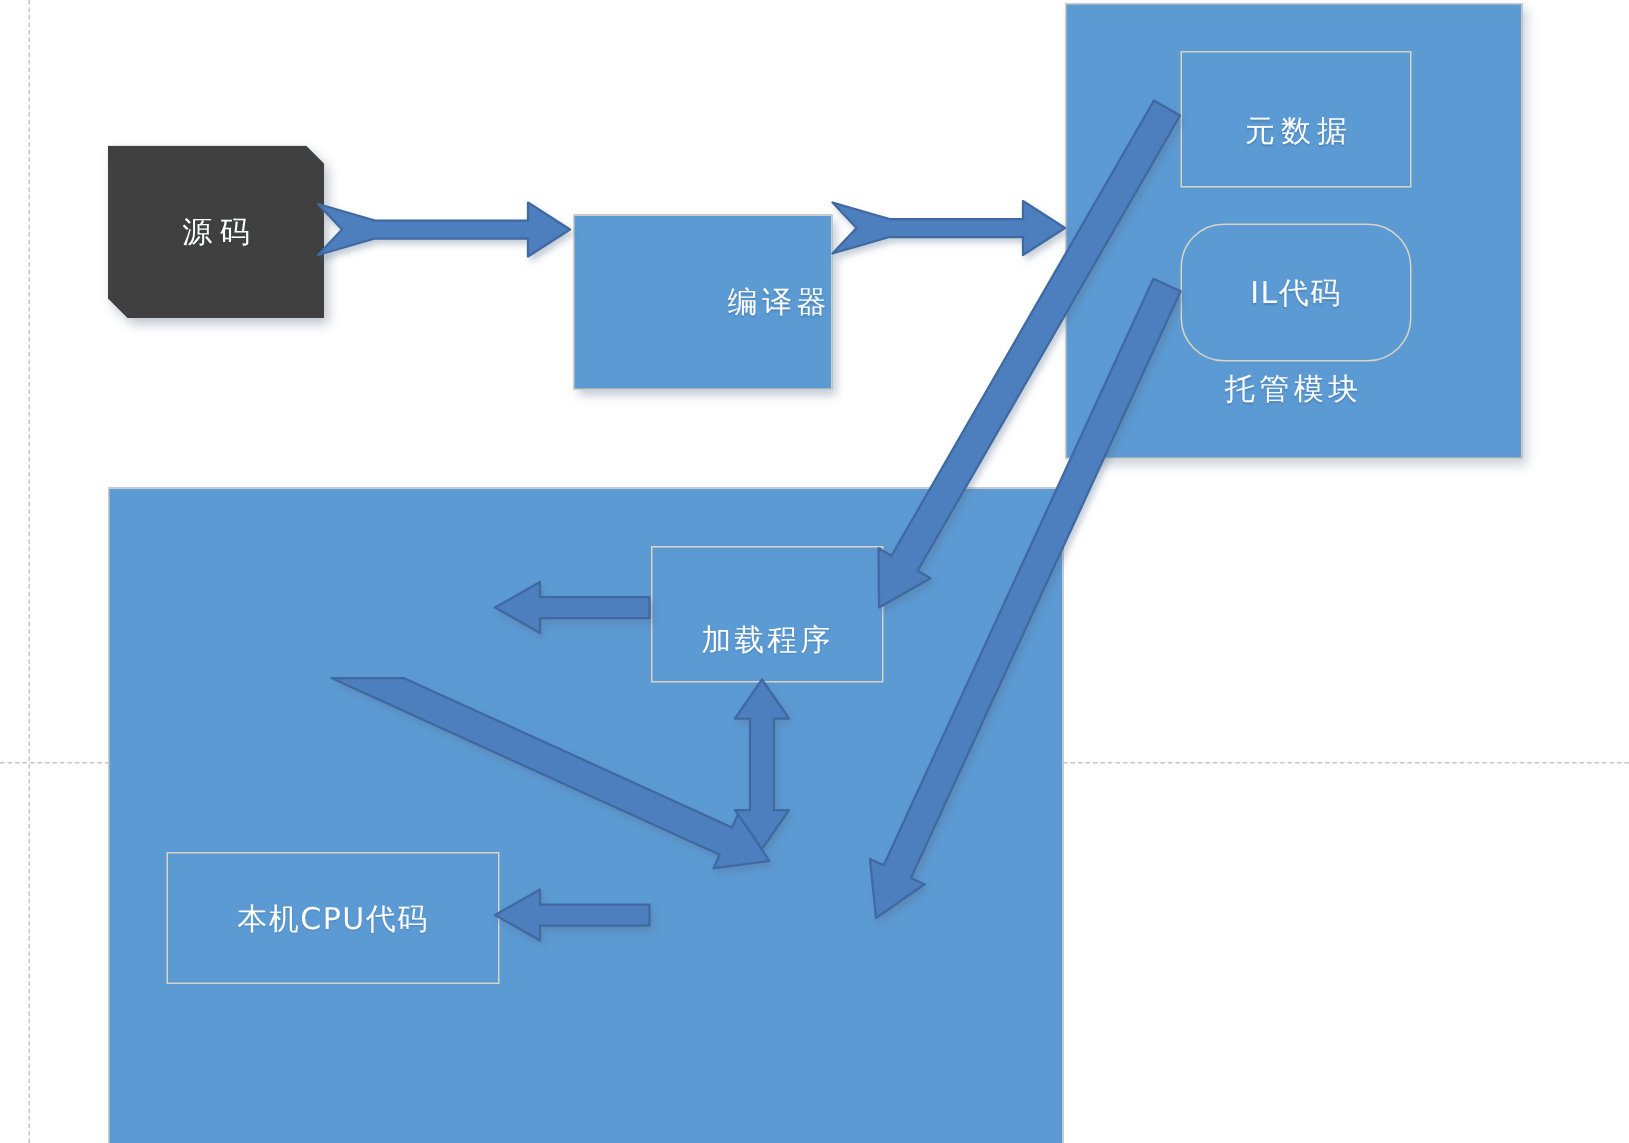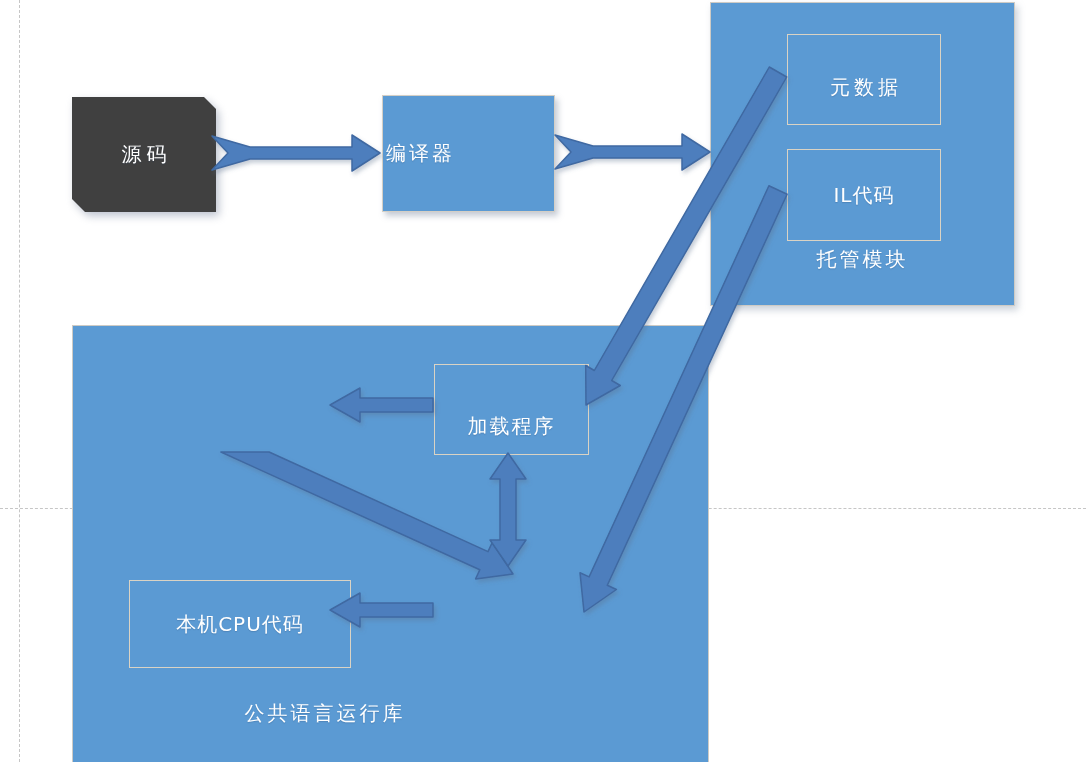--- a/index.html
+++ b/index.html
@@ -35,22 +35,23 @@
     text-shadow: 0 1px 1px rgba(40,70,110,0.25);
   }
   .boxfill {
     background: #404040;
     width: 100%; height: 100%;
     display: flex; align-items: center; justify-content: center;
   }
   .rect {
     background: #5b9ad3;
     border: 1px solid #d4cfc6;
-    display: flex; align-items: center; justify-content: flex-start;
+    display: flex; align-items: center; justify-content: flex-end;
     box-shadow: 3px 4px 6px rgba(110,125,150,0.40);
+    margin-top: 48px;
   }
   .container {
     background: #5b9ad3;
     border: 1px solid #cecbc5;
     box-shadow: 3px 4px 7px rgba(110,125,150,0.35);
   }
   .inner {
     position: absolute;
     background: #5b9ad3;
     border: 1px solid #dad3c4;
@@ -86,37 +87,34 @@
   </div>
 
   <div class="shape rect" style="left:382px; top:95px; width:171px; height:115px;">
     <span class="label" style="letter-spacing:3px; padding-left:3px;">编译器</span>
   </div>
 
   <div class="container" style="left:710px; top:2px; width:303px; height:302px;">
     <div class="inner" style="left:76px; top:31px; width:152px; height:89px;">
       <span class="label" style="letter-spacing:4px; padding-left:4px;margin-top:16px;">元数据</span>
     </div>
-    <div class="inner" style="left:76px; top:146px; width:152px; height:90px;">
+    <div class="inner" style="left:76px; top:146px; width:152px; height:90px;border-radius:29px;">
       <span class="label" style="letter-spacing:1px;">IL代码</span>
     </div>
     <div class="container-label" style="left:0; width:100%; top:243px;">
       <span class="label" style="letter-spacing:3px;">托管模块</span>
     </div>
   </div>
 
   <div class="container" style="left:72px; top:325px; width:635px; height:437px; box-shadow:none;">
     <div class="inner" style="left:361px; top:38px; width:153px; height:89px;">
       <span class="label" style="letter-spacing:2px;margin-top:33px;">加载程序</span>
     </div>
-    <div class="inner" style="left:38px; top:254px; width:220px; height:86px;margin-left:18px;">
+    <div class="inner" style="left:38px; top:242px; width:220px; height:86px;">
       <span class="label" style="letter-spacing:1px;">本机CPU代码</span>
-    </div>
-    <div class="container-label" style="left:102px; width:300px; top:374px;">
-      <span class="label" style="letter-spacing:3px;">公共语言运行库</span>
     </div>
   </div>
 
   <svg class="arrows" width="1086" height="762" viewBox="0 0 1086 762">
     <defs>
       <filter id="arrowShadow" x="-20%" y="-20%" width="140%" height="140%">
         <feDropShadow dx="2" dy="3" stdDeviation="2" flood-color="#5a6e8c" flood-opacity="0.35"></feDropShadow>
       </filter>
     </defs>
     <g fill="#4d7ebd" stroke="#3f69a2" stroke-width="1.5" stroke-linejoin="round" filter="url(#arrowShadow)">

